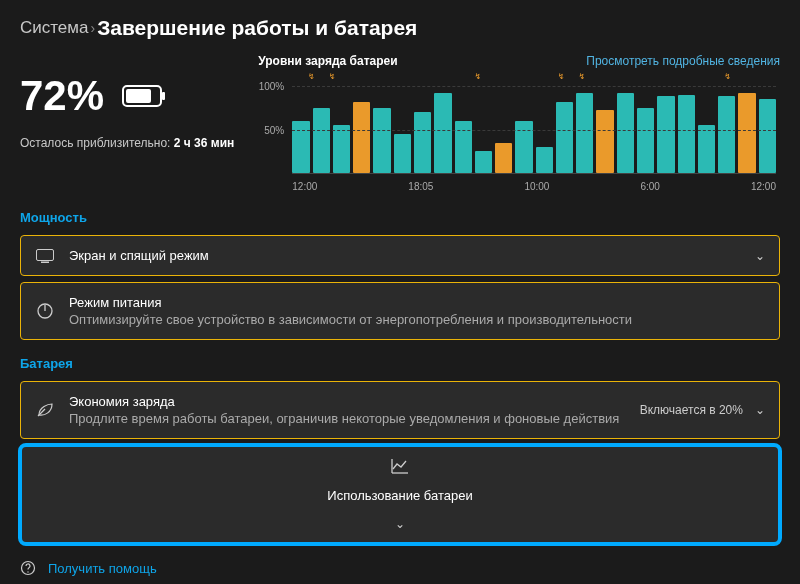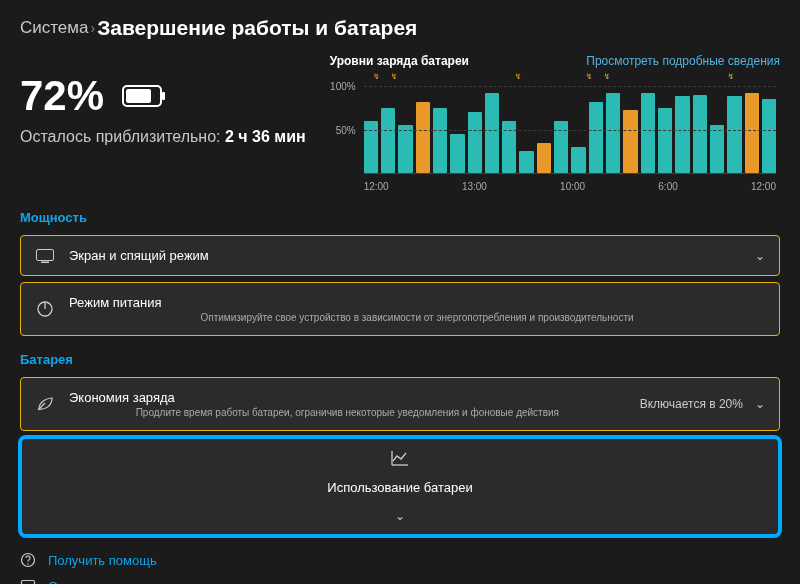--- a/index.html
+++ b/index.html
@@ -21,21 +21,21 @@
   }
   .breadcrumb a { color: #c8c8c8; font-size: 17px; text-decoration: none; }
   .breadcrumb .chev { color: #888; font-size: 14px; }
   .breadcrumb .current { color: #fff; font-size: 21px; font-weight: 600; }
 
   .top-row { display: flex; gap: 24px; margin-bottom: 18px; }
   .left-col { flex: 0 0 auto; padding-top: 6px; }
   .pct-row { display: flex; align-items: center; gap: 18px; margin-top:12px;}
   .pct { font-size: 42px; font-weight: 600; }
   .batt-icon svg { display:block; }
-  .remaining { color: #c8c8c8; font-size: 16px; margin-top: 8px; }
+  .remaining { color: #c8c8c8; font-size: 12px; margin-top: 16px; }
   .remaining b { color:#fff; font-weight:600; }
 
   .chart-col { flex: 1; }
   .chart-head { display:flex; justify-content:space-between; align-items:center; font-size:12px; }
   .chart-title { font-weight:600; }
   .chart-link { color:#51b4e2; text-decoration:none; font-size:12px; }
   .chart-wrap { position:relative; height:120px; margin-top:4px; }
   .chart-arrows { position:absolute; top:0; left:0; right:20px; display:flex; justify-content:space-between; padding:0 8px; color:#ea9a2b; font-size:8px; }
   .chart-arrows span.blank { visibility:hidden; }
   .y-axis { position:absolute; left:0; top:14px; bottom:18px; width:30px; color:#aaa; font-size:10px; }
@@ -58,21 +58,21 @@
     padding:12px 14px;
     display:flex;
     align-items:center;
     gap:14px;
     margin-bottom:6px;
   }
   .card.highlight { outline:4px solid #00aaff; outline-offset:-2px; border-radius:6px;flex-direction:column; }
   .card .ico { width:20px; display:flex; justify-content:center; color:#ddd; }
   .card .txt { flex:1; }
   .card .title { font-size:13px; color:#fff; }
-  .card .sub { font-size:10px; color:#aaa; margin-top:2px;text-align:center; }
+  .card .sub { font-size:13px; color:#aaa; margin-top:2px; }
   .card .right { display:flex; align-items:center; gap:12px; color:#ccc; font-size:12px; }
   .chev-d { color:#ccc; font-size:12px; }
   .dropdown {
     background:#363636; border:1px solid #4a4a4a; border-radius:4px;
     padding:6px 26px 6px 12px; color:#fff; font-size:12px; position:relative;
   }
   .dropdown::after { content:"⌄"; position:absolute; right:8px; top:4px; color:#ccc; font-size:12px; }
 
   .footer { margin-top:16px; }
   .footer-link { display:flex; align-items:center; gap:10px; color:#0ea5e9; font-size:13px; margin-bottom:10px; cursor:pointer; }
@@ -162,21 +162,21 @@
           <div class="bar teal" style="height: 75%;"></div>
           <div class="bar teal" style="height: 88%;"></div>
           <div class="bar teal" style="height: 90%;"></div>
           <div class="bar teal" style="height: 55%;"></div>
           <div class="bar teal" style="height: 88%;"></div>
           <div class="bar orange" style="height: 92%;"></div>
           <div class="bar teal" style="height: 85%;"></div>
         </div>
       <div class="x-axis">
         <span>12:00</span>
-        <span>13:00</span>
+        <span>18:05</span>
         <span>10:00</span>
         <span>6:00</span>
         <span>12:00</span>
       </div>
     </div>
   </div>
 </div>
 
 <div class="section-label">Мощность</div>
 

